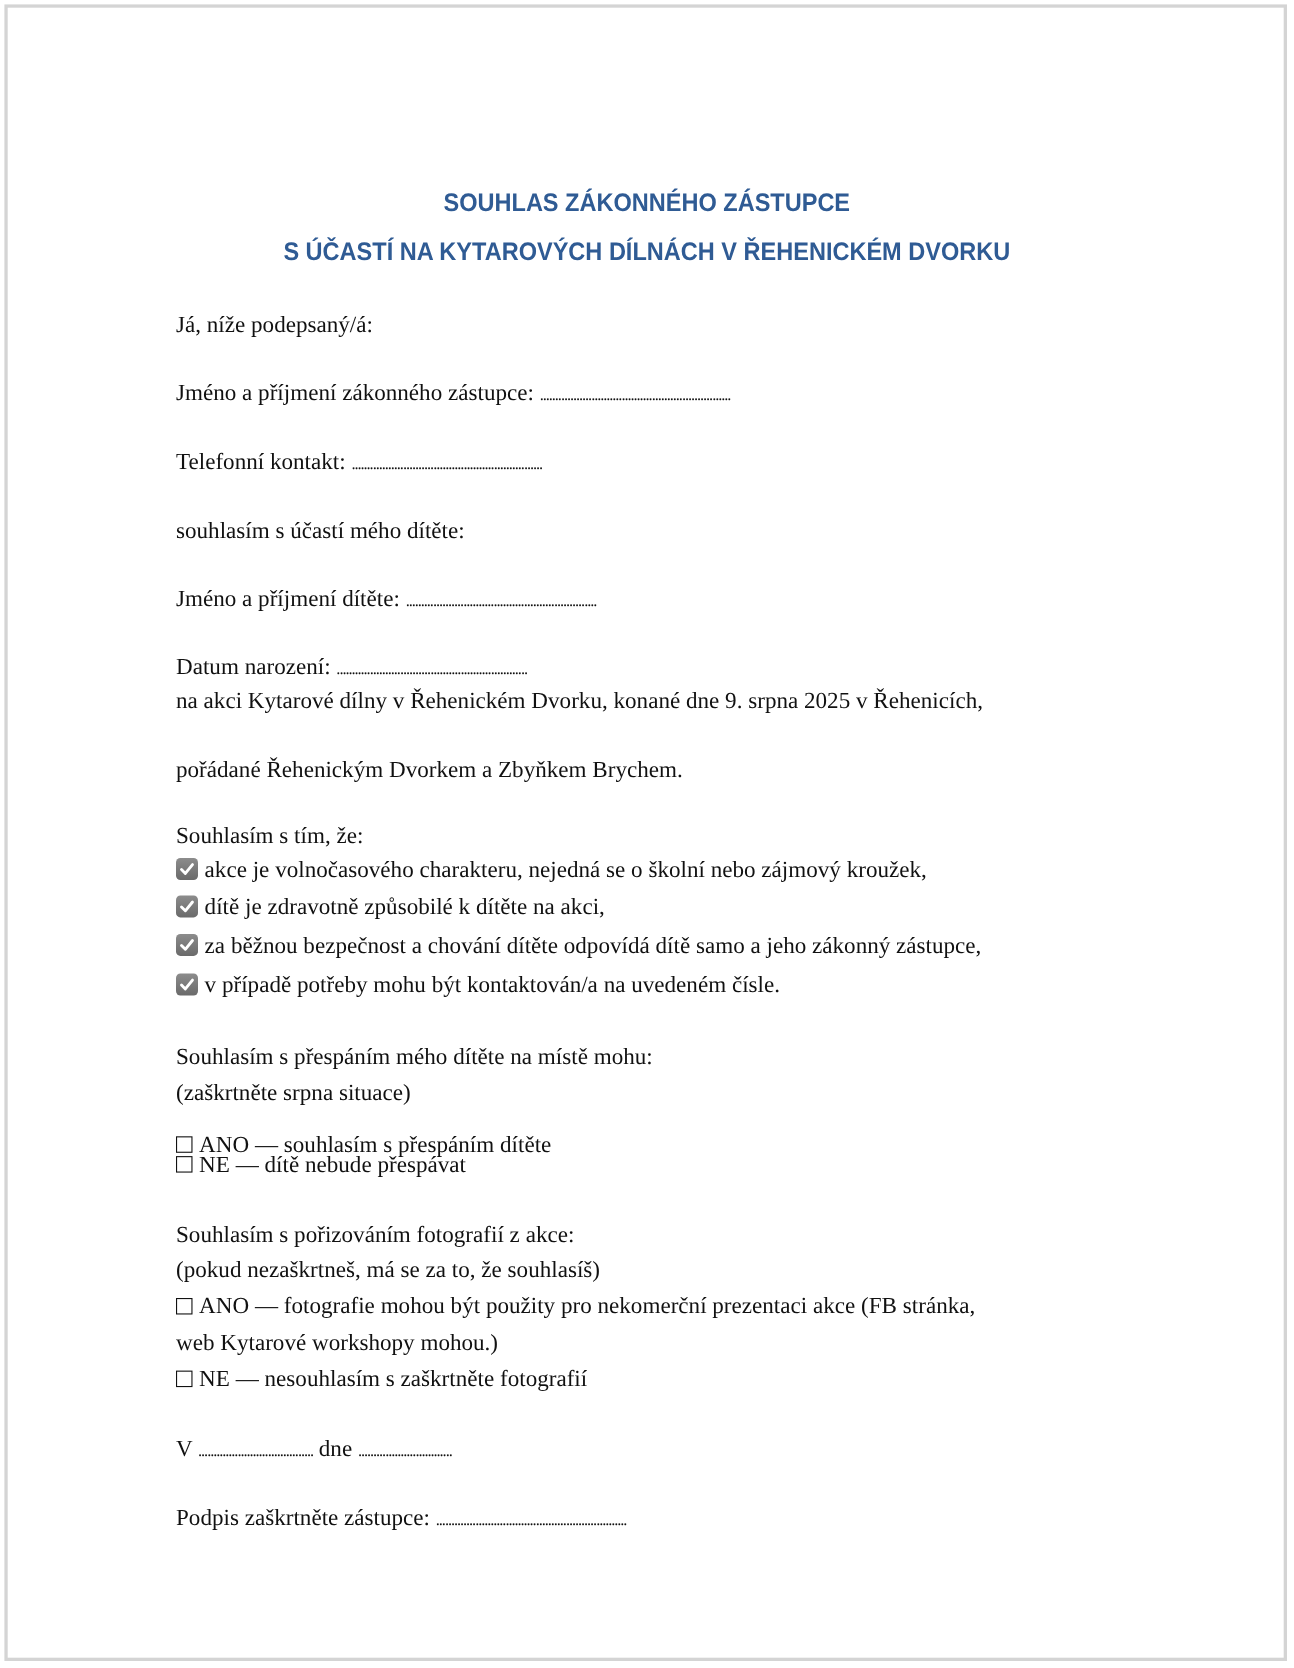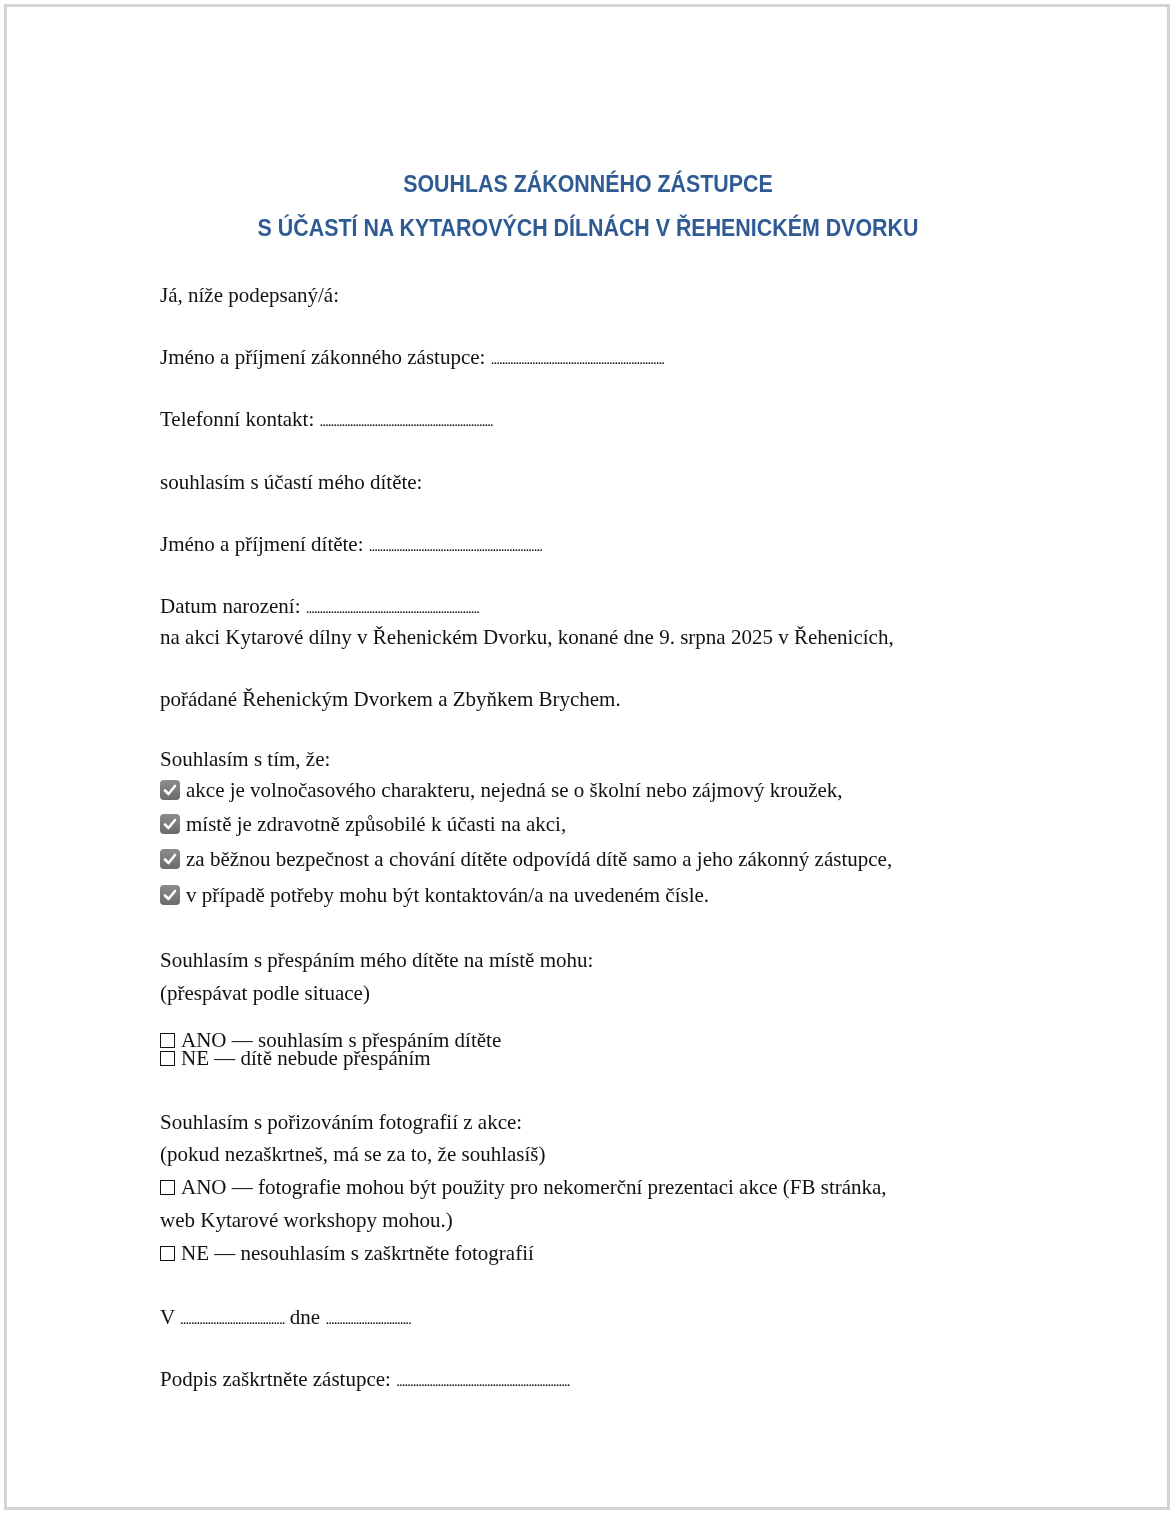--- a/index.html
+++ b/index.html
@@ -74,40 +74,40 @@
 <div class="line" style="top:747px">Souhlasím s tím, že:</div>
 
 <div class="line" style="top:778px">
   <span class="check"><svg width="16" height="16" viewBox="0 0 16 16">
         <path d="M3 8.5 L6.5 12 L13 4" fill="none" stroke="#ffffff" stroke-width="2.6" stroke-linecap="round" stroke-linejoin="round"></path>
       </svg></span><span>akce je volnočasového charakteru, nejedná se o školní nebo zájmový kroužek,</span>
 </div>
 <div class="line" style="top:812px">
   <span class="check"><svg width="16" height="16" viewBox="0 0 16 16">
         <path d="M3 8.5 L6.5 12 L13 4" fill="none" stroke="#ffffff" stroke-width="2.6" stroke-linecap="round" stroke-linejoin="round"></path>
-      </svg></span><span>místě je zdravotně způsobilé k účasti na akci,</span>
+      </svg></span><span>dítě je zdravotně způsobilé k dítěte na akci,</span>
 </div>
 <div class="line" style="top:847px">
   <span class="check"><svg width="16" height="16" viewBox="0 0 16 16">
         <path d="M3 8.5 L6.5 12 L13 4" fill="none" stroke="#ffffff" stroke-width="2.6" stroke-linecap="round" stroke-linejoin="round"></path>
       </svg></span><span>za běžnou bezpečnost a chování dítěte odpovídá dítě samo a jeho zákonný zástupce,</span>
 </div>
 <div class="line" style="top:883px">
   <span class="check"><svg width="16" height="16" viewBox="0 0 16 16">
         <path d="M3 8.5 L6.5 12 L13 4" fill="none" stroke="#ffffff" stroke-width="2.6" stroke-linecap="round" stroke-linejoin="round"></path>
       </svg></span><span>v případě potřeby mohu být kontaktován/a na uvedeném čísle.</span>
 </div>
 
 <div class="line" style="top:948px">Souhlasím s přespáním mého dítěte na místě mohu:</div>
-<div class="line" style="top:981px">(přespávat podle situace)</div>
+<div class="line" style="top:981px">(zaškrtněte srpna situace)</div>
 <div class="line" style="top:1028px">
   <span class="box"></span><span>ANO — souhlasím s přespáním dítěte</span>
 </div>
 <div class="line" style="top:1046px">
-  <span class="box"></span><span>NE — dítě nebude přespáním</span>
+  <span class="box"></span><span>NE — dítě nebude přespávat</span>
 </div>
 
 <div class="line" style="top:1110px">Souhlasím s pořizováním fotografií z akce:</div>
 <div class="line" style="top:1142px">(pokud nezaškrtneš, má se za to, že souhlasíš)</div>
 <div class="line" style="top:1175px">
   <span class="box"></span><span>ANO — fotografie mohou být použity pro nekomerční prezentaci akce (FB stránka,</span>
 </div>
 <div class="line" style="top:1208px">web Kytarové workshopy mohou.)</div>
 <div class="line" style="top:1241px">
   <span class="box"></span><span>NE — nesouhlasím s zaškrtněte fotografií</span>

